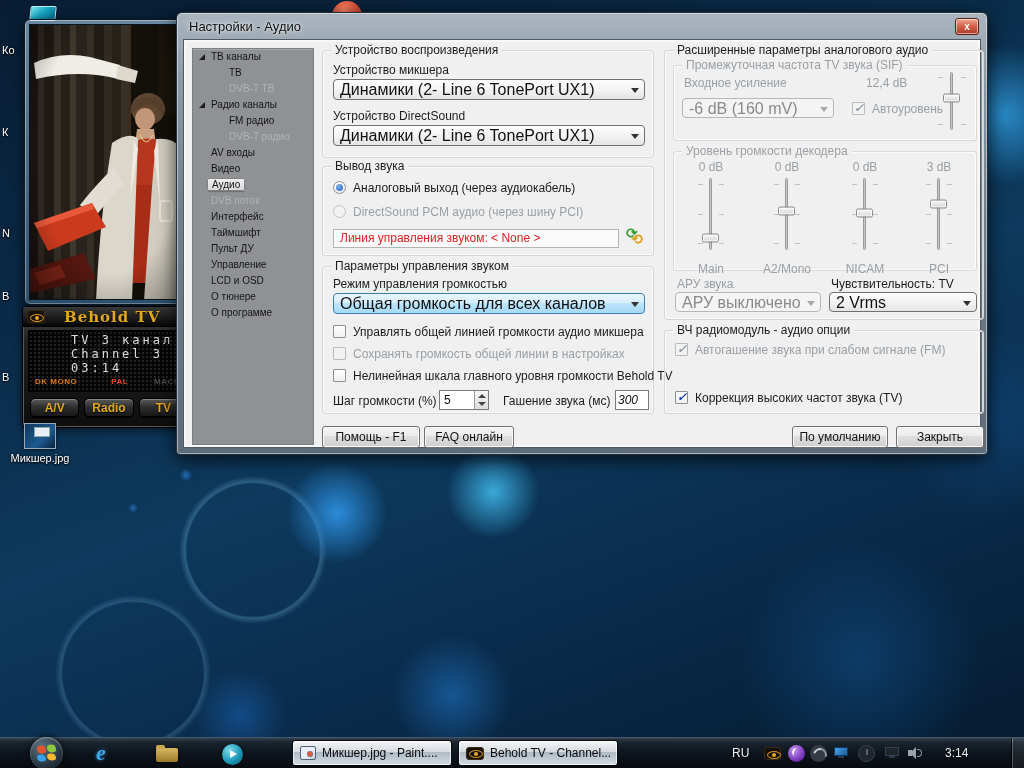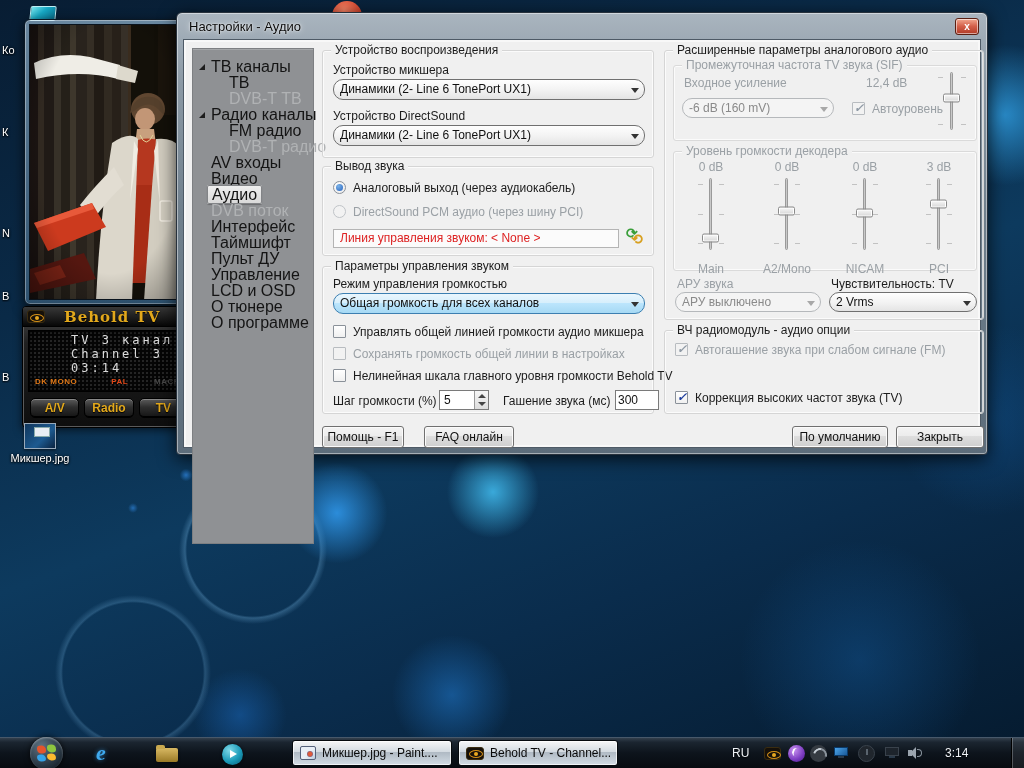--- a/index.html
+++ b/index.html
@@ -77,40 +77,40 @@
   .dlg-title { position:absolute; left:12px; top:6px; font-size:13px; color:#0a0a0a;
     text-shadow:0 0 6px rgba(255,255,255,.8), 0 0 2px rgba(255,255,255,.9); }
   .dlg-close { position:absolute; right:8px; top:5px; width:24px; height:17px; border-radius:3px;
     background:linear-gradient(180deg,#f2a890,#d4604a 48%,#b03a26); border:1px solid #5a1f12;
     box-shadow:inset 0 0 0 1px rgba(255,255,255,.55); color:#fff; font-size:10px; font-weight:bold;
     text-align:center; line-height:15px; }
   .dlg-clientwrap { width:100%; height:100%; background:#f8f8f8; padding:2px; border:1px solid #4e5a66; }
   .dlg-client { position:relative; width:100%; height:100%; background:#f0f0f0; }
 
   
-  .tree { position:absolute; left:6px; top:6px; width:122px; height:496px; background:#8f9194;
-    border:1px solid #7d7f82; box-shadow:inset 0 1px 0 rgba(255,255,255,.2); padding-top:10px; font-size:16px; }
+  .tree { position:absolute; left:6px; top:6px; width:122px; height:397px; background:#8f9194;
+    border:1px solid #7d7f82; box-shadow:inset 0 1px 0 rgba(255,255,255,.2); padding-top:0; font-size:10px; }
   .tree-item { position:relative; height:16px; line-height:16px; color:#141414; padding-left:18px; white-space:nowrap; }
   .tree-item.lvl1 { padding-left:36px; }
   .tree-item.disabled { color:#b0b2b4; }
   .tree-item .expander { position:absolute; left:6px; top:5px; width:0; height:0;
     border-left:6px solid transparent; border-bottom:6px solid #1d1d1d; }
   .tree-item.selected span.lbl { background:linear-gradient(180deg,#efefef,#d9d9d9); border:1px solid #828487;
     border-radius:2px; padding:0 4px; margin-left:-4px; box-shadow:0 1px 1px rgba(0,0,0,.25); }
 
   
   .group { position:absolute; border:1px solid #d5d5d5; border-radius:3px; box-shadow:inset 0 0 0 1px rgba(255,255,255,.7); }
   .group > .caption { position:absolute; top:-8px; left:8px; background:#f0f0f0; padding:0 4px; font-size:12px; color:#1c1c1c; }
   .group > .caption.disabled { color:#9aa0a5; }
   .lbl12 { position:absolute; font-size:12px; color:#1c1c1c; white-space:nowrap; }
   .lbl12.disabled { color:#9aa0a5; }
 
   
-  .combo { position:absolute; height:21px; border:1px solid #707070; border-radius:10px;
-    background:linear-gradient(180deg,#fefefe,#f2f2f2 55%,#e4e4e4); font-size:12px; color:#111;
+  .combo { position:absolute; height:21px; border:1px solid #707070; border-radius:4px;
+    background:linear-gradient(180deg,#fefefe,#f2f2f2 55%,#e4e4e4); font-size:16px; color:#111;
     line-height:19px; padding:0 20px 12px 6px; white-space:nowrap; overflow:hidden; }
   .combo .arrow { position:absolute; right:5px; top:8px; width:0; height:0;
     border-left:4px solid transparent; border-right:4px solid transparent; border-top:5px solid #333; }
   .combo.focused { border-color:#3c7fb1; background:linear-gradient(180deg,#eaf6fd,#d7effc 45%,#bde6fd 46%,#a6d9f4); }
   .combo.disabled { border-color:#b5b8bb; background:#f4f4f4; color:#8a8a8a; }
   .combo.disabled .arrow { border-top-color:#a8a8a8; }
 
   
   .radio { position:absolute; font-size:12px; color:#1c1c1c; padding-left:20px; line-height:14px; white-space:nowrap; }
   .radio .dot { position:absolute; left:0; top:0; width:13px; height:13px; border-radius:50%;
@@ -386,27 +386,27 @@
       </div>
       <div class="check" style="left:10px; top:102px;">
         <i class="box"></i><span>Нелинейная шкала главного уровня громкости Behold TV</span>
       </div>
       <span class="lbl12" style="left:10px; top:127px;">Шаг громкости (%)</span>
       <div class="spin" style="left:116px; top:123px; width:50px;">
         <span class="val">5</span>
             <span class="btns"></span>
       </div>
       <span class="lbl12" style="left:180px; top:127px;">Гашение звука (мс)</span>
-      <div class="spin" style="left:292px; top:123px; width:44px;">
+      <div class="spin" style="left:292px; top:123px; width:34px;font-style:italic;">
         <span class="val" style="left:2px">300</span>
       </div>
       <div class="spin" style="left:326px; top:123px; width:0px; border:none;"></div>
     </div>
 
-    <div class="btn" style="left:136px; top:384px; width:82px;">Помощь - F1</div>
+    <div class="btn" style="left:136px; top:384px; width:98px;">Помощь - F1</div>
     <div class="btn" style="left:238px; top:384px; width:90px;">FAQ онлайн</div>
 
     <div class="group" style="left:478px; top:8px; width:320px; height:270px;">
       <span class="caption">Расширенные параметры аналогового аудио</span>
 
       <div class="group" style="left:8px; top:14px; width:304px; height:76px; border-color:#dadada;">
         <span class="caption disabled">Промежуточная частота TV звука (SIF)</span>
         <span class="lbl12 disabled" style="left:10px; top:10px;">Входное усиление</span>
         <span class="lbl12 disabled" style="left:192px; top:10px;">12,4 dB</span>
         <div class="combo disabled" style="left:8px; top:32px; width:152px; height:20px;">

